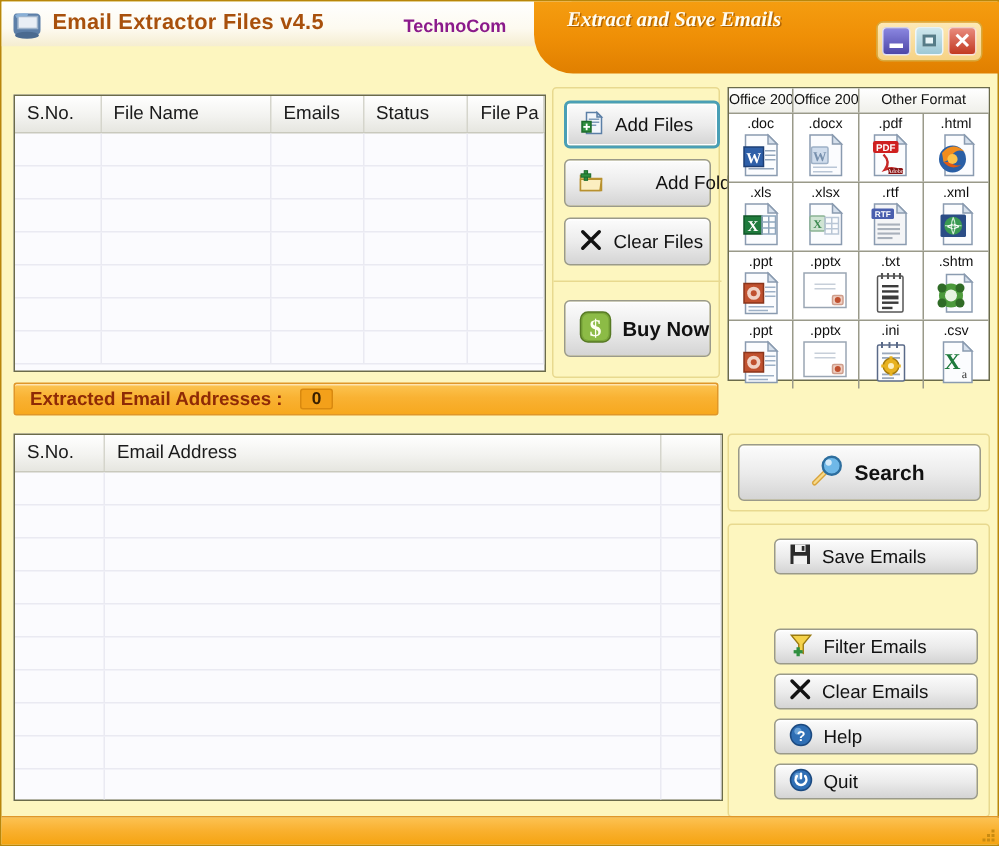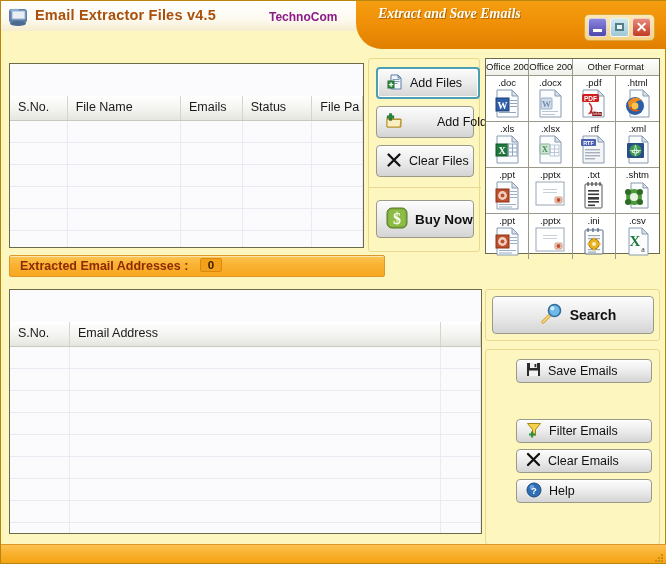--- a/index.html
+++ b/index.html
@@ -64,39 +64,38 @@
   
   .sect-hdr{
     position:absolute;box-sizing:border-box;
     background:linear-gradient(180deg,#fcc552 0%,#f9b233 45%,#f7a81f 100%);
     border:1px solid #e0972a;border-radius:2px;
     color:#8e2a06;font-weight:bold;font-size:12.5px;
     padding:3px 0 0 10px;
     box-shadow:inset 0 1px 0 rgba(255,255,255,.55);
   }
   .filelist-hdr{left:8px;top:33px;width:352px;height:22px;}
-  .extracted-hdr{left:8px;top:254px;width:376px;height:22px;padding-left:10px;}
+  .extracted-hdr{left:8px;top:254px;width:470px;height:22px;padding-left:10px;}
   .count-box{
     display:inline-block;background:#f3a01a;color:#3a2000;
     border:1px solid #d9890f;border-radius:2px;
     padding:0 7px;margin-left:8px;font-size:11.5px;font-weight:bold;
     position:relative;top:-1px;
   }
   
   .grid{
     position:absolute;box-sizing:border-box;
     background:#fbfbfe;border:1px solid #6b6b4a;overflow:hidden;
   }
   .grid-files{left:8px;top:62px;width:355px;height:185px;}
   .grid-emails{left:8px;top:288px;width:473px;height:245px;}
   .ghead{
     display:flex;height:24px;
     background:linear-gradient(180deg,#ffffff 0%,#f3f3f0 55%,#e6e6e0 100%);
     border-bottom:1px solid #c9c9bd;
-    margin-top:32px;
   }
   .gh{
     box-sizing:border-box;height:24px;line-height:22px;
     padding-left:8px;font-size:12.5px;color:#1a1a1a;
     border-right:1px solid #d5d5cc;overflow:hidden;white-space:nowrap;
   }
   .gbody{position:relative;}
   .grow{height:21px;border-bottom:1px solid #eaeaf2;display:flex;}
   .gcell{box-sizing:border-box;height:21px;border-right:1px solid #eaeaf2;}
   
@@ -703,20 +702,31 @@
       <span class="ic">
         <svg width="16" height="16" viewBox="0 0 16 16">
           <circle cx="8" cy="8" r="7" fill="#2f6fb5" stroke="#1c4a80"></circle>
           <circle cx="6" cy="5.5" r="2.4" fill="#7fb4e4" opacity=".75"></circle>
           <text x="8" y="12" font-family="Liberation Sans, sans-serif" font-size="9.5" font-weight="bold" fill="#fff" text-anchor="middle">?</text>
         </svg>
       </span>
       <span class="lbl">Help</span>
     </div>
 
+    <div class="gbtn ops-btn" style="top:159px">
+      <span class="ic">
+        <svg width="16" height="16" viewBox="0 0 16 16">
+          <circle cx="8" cy="8" r="7" fill="#2f6fb5" stroke="#1c4a80"></circle>
+          <circle cx="6" cy="5.5" r="2.4" fill="#7fb4e4" opacity=".7"></circle>
+          <path d="M5.2 5.4 A3.6 3.6 0 1 0 10.8 5.4" stroke="#fff" stroke-width="1.7" fill="none" stroke-linecap="round"></path>
+          <rect x="7.2" y="3" width="1.6" height="4.6" rx=".7" fill="#fff"></rect>
+        </svg>
+      </span>
+      <span class="lbl">Quit</span>
+    </div>
   </div>
 
   <div class="statusbar">
     <span class="sb-grip">
       <svg width="12" height="12" viewBox="0 0 12 12">
         <g fill="#c98b12">
           <rect x="9" y="9" width="2" height="2"></rect>
             <rect x="6" y="9" width="2" height="2"></rect>
             <rect x="3" y="9" width="2" height="2"></rect>
           <rect x="9" y="6" width="2" height="2"></rect>

